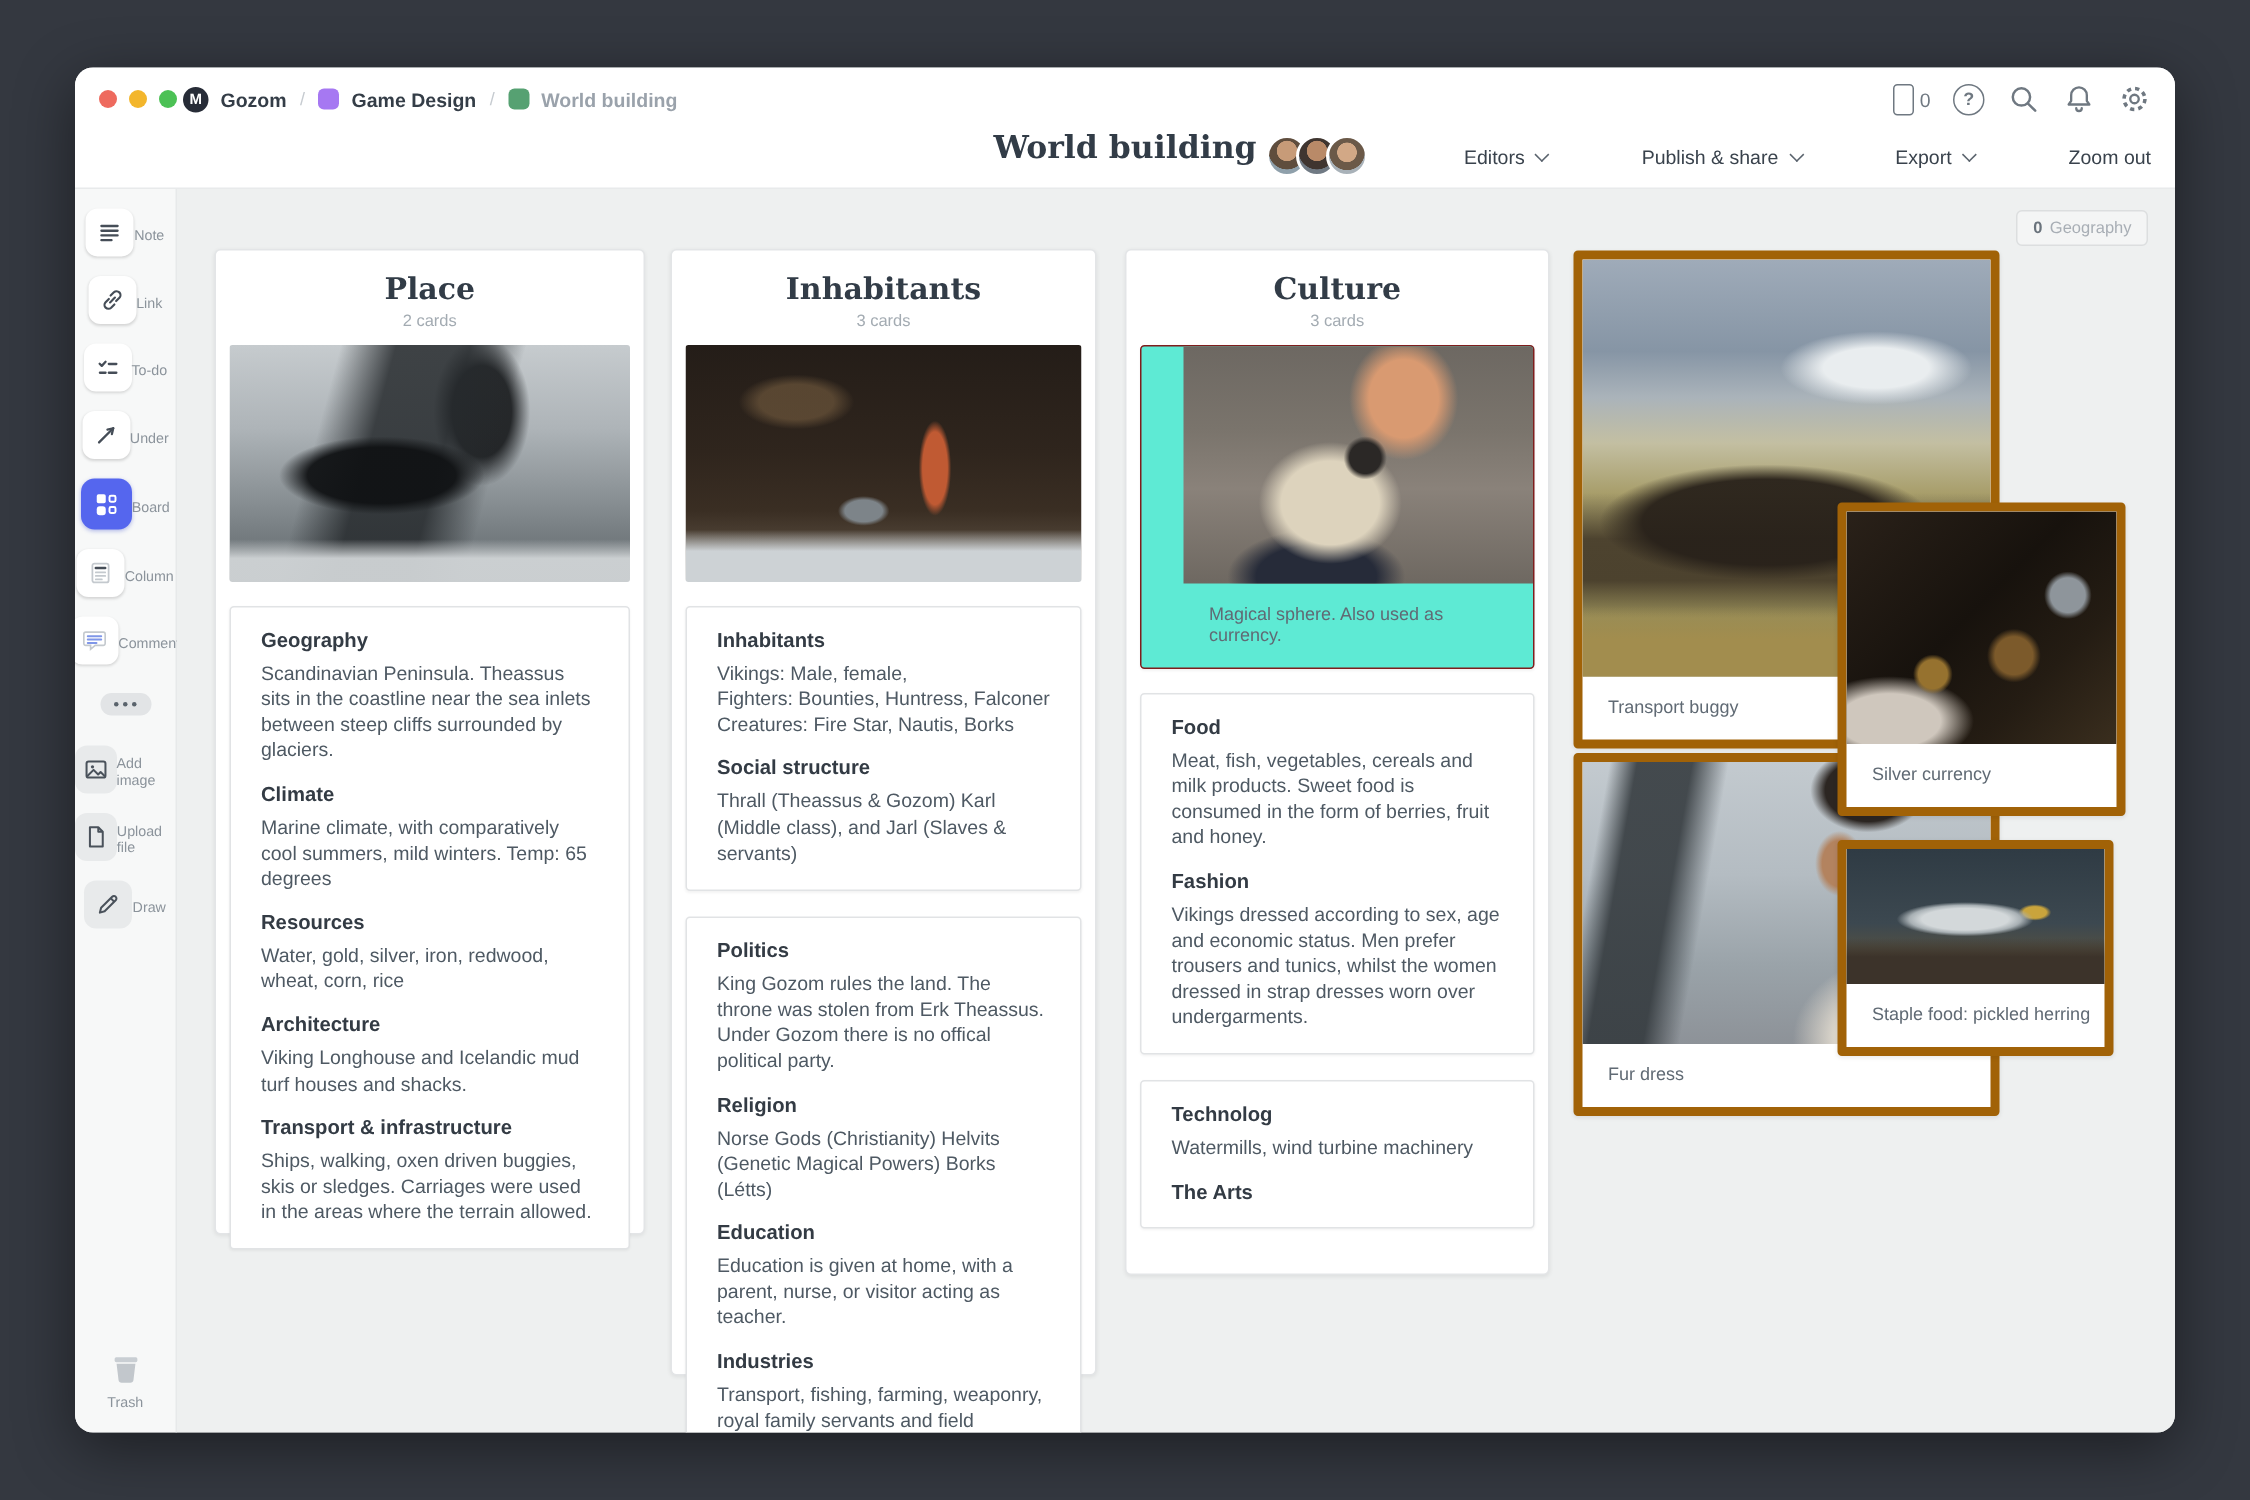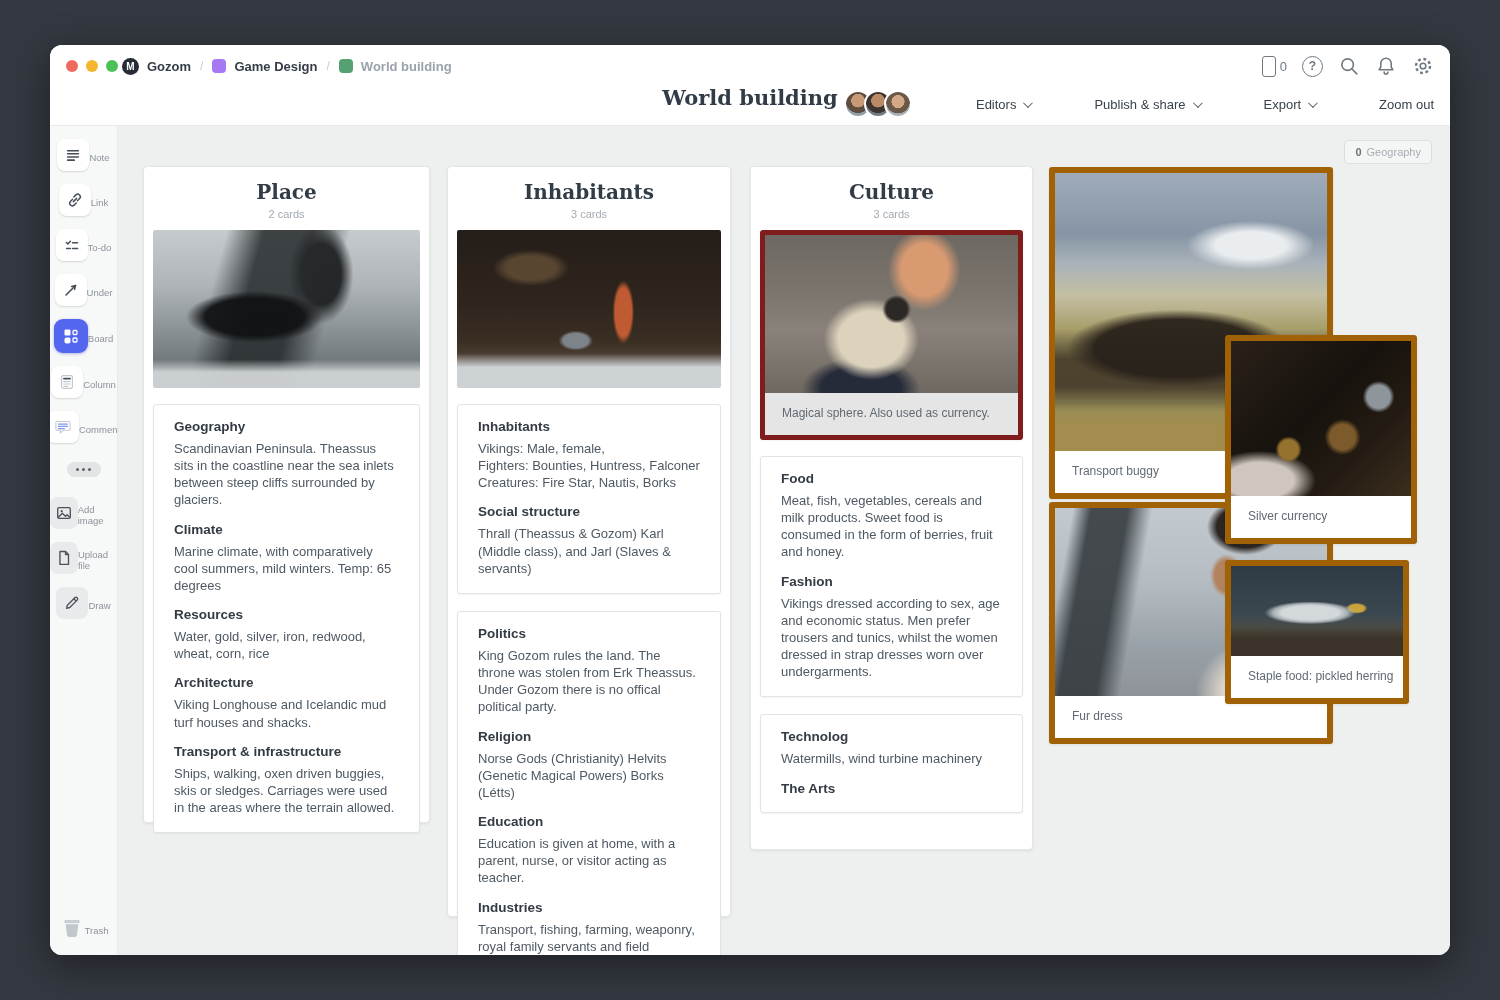--- a/index.html
+++ b/index.html
@@ -49,42 +49,42 @@
   .tool{display:flex;flex-direction:row;align-items:center;margin-bottom:13px;cursor:pointer;}
   .tool-box{width:32px;height:32px;border-radius:8px;background:#fff;box-shadow:0 1px 2px rgba(0,0,0,.14);
     display:flex;align-items:center;justify-content:center;}
   .tool-box.blue{width:34px;height:34px;background:#5566ee;box-shadow:0 1px 3px rgba(40,60,200,.35);border-radius:9px;}
   .tool-box.gray{background:#e8eaeb;box-shadow:none;}
   .tool-label{font-size:9.5px;color:#8b939b;margin-top:4px;}
   .icon18{width:18px;height:18px;display:block;}
   .more-pill{width:34px;height:15px;border-radius:8px;background:#e2e4e6;display:flex;align-items:center;
     justify-content:center;gap:3px;margin:6px 0 20px;cursor:pointer;}
   .more-pill i{width:3px;height:3px;border-radius:50%;background:#5a636c;}
-  .trash{margin-top:auto;margin-bottom:14px;display:flex;flex-direction:row;align-items:center;cursor:pointer;}
+  .trash{margin-top:auto;margin-bottom:14px;display:flex;flex-direction:column;align-items:center;cursor:pointer;}
 
   .canvas{position:relative;flex:1;background:#eef0f0;overflow:hidden;}
   .unsorted{position:absolute;right:18px;top:15px;height:22px;padding:0 10px;border:1px solid #dcdedf;
     border-radius:4px;background:#f4f5f5;display:flex;align-items:center;gap:5px;font-size:11px;cursor:pointer;}
   .unsorted .n{font-weight:bold;color:#6a737c;} .unsorted .t{color:#a8aeb5;}
 
   
   .column{position:absolute;background:#fff;border:1px solid #e3e5e7;border-radius:4px;
     box-shadow:0 1px 3px rgba(0,0,0,.07);box-sizing:border-box;padding:0 9px 9px;}
   .col-head{text-align:center;padding:13px 0 10px;cursor:pointer;}
   .col-title{font-family:"DejaVu Serif",serif;font-size:20px;font-weight:bold;color:#323c47;}
   .col-count{font-size:11px;color:#a3abb2;margin-top:4px;}
   .img-card{width:100%;height:158px;border-radius:2px;background-size:cover;cursor:pointer;}
   .text-card{margin-top:16px;background:#fff;border:1px solid #e1e3e5;border-radius:3px;
     box-shadow:0 1px 2px rgba(0,0,0,.05);padding:14px 20px 16px;cursor:pointer;}
   .text-card + .text-card{margin-top:17px;}
   .sec-h{font-size:13.5px;font-weight:bold;color:#333b44;margin-top:13px;}
   .sec-h:first-child{margin-top:0;}
   .sec-b{font-size:13px;color:#4e5963;line-height:1.32;margin-top:6px;white-space:pre-line;}
-  .capt-card{margin-top:0;background:#e5e5e5;border:5px solid #7f1d1d;border-radius:3px;
-    box-shadow:0 1px 2px rgba(0,0,0,.05);overflow:hidden;cursor:pointer;}
+  .capt-card{margin-top:0;background:#5eead4;border:1px solid #7f1d1d;border-radius:3px;
+    box-shadow:0 1px 2px rgba(0,0,0,.05);overflow:hidden;cursor:pointer;padding-left:28px;}
   .capt-card .img-card{border-radius:0;}
   .capt{font-size:12px;color:#606a74;padding:13px 17px 15px;white-space:nowrap;overflow:hidden;}
 
   
   .free-card{position:absolute;background:#fff;border:6px solid #a16207;border-radius:3px;
     box-shadow:0 1px 3px rgba(0,0,0,.08);overflow:hidden;box-sizing:border-box;cursor:pointer;}
   .free-img{width:100%;background-size:cover;}
 
   
   .ph-shipwreck{background:

